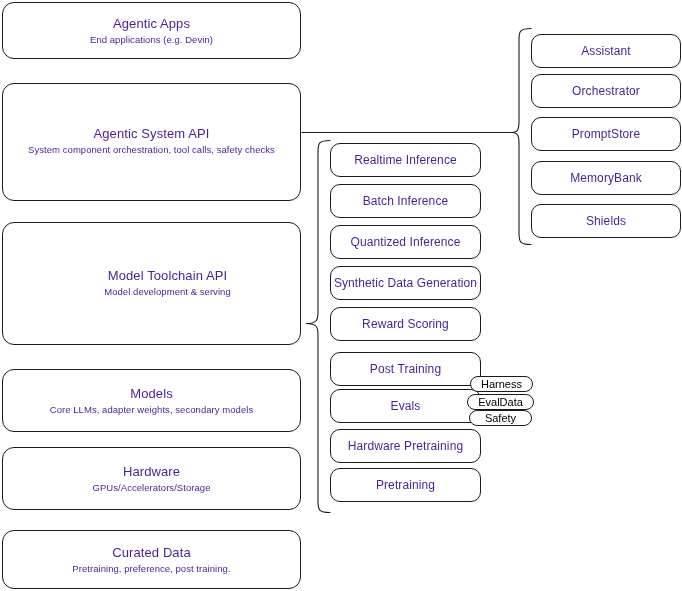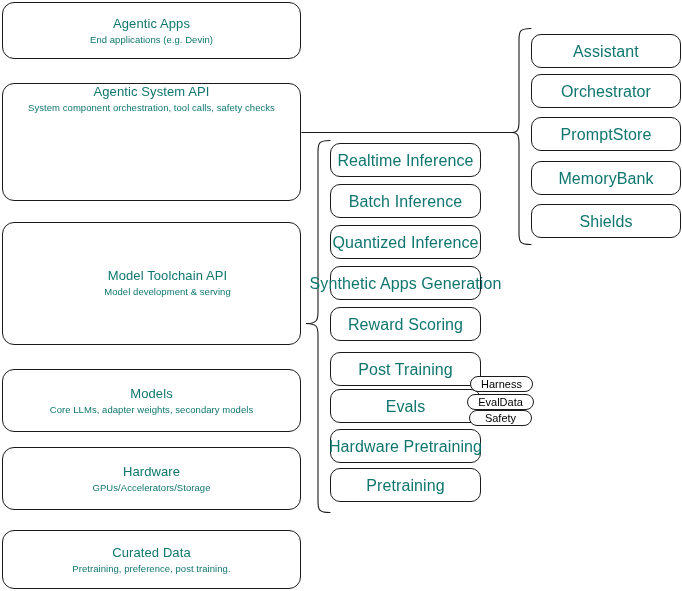--- a/index.html
+++ b/index.html
@@ -24,21 +24,21 @@
     position: absolute;
     box-sizing: border-box;
     border: 1px solid #1a1a1a;
     border-radius: 12px;
     background: #ffffff;
     display: flex;
     flex-direction: column;
     align-items: center;
     justify-content: center;
     text-align: center;
-    color: #0f766e;
+    color: #4c1d95;
   }
   .node .title {
     font-size: 13px;
     line-height: 16px;
     letter-spacing: 0.1px;
     white-space: nowrap;
   }
   .node .subtitle {
     font-size: 9.5px;
     line-height: 13px;
@@ -58,21 +58,21 @@
   .layer.tall .label-wrap {
     width: 100%;
   }
   
   .chip {
     height: 34px;
     border-radius: 10px;
     justify-content: center;
   }
   .chip .title {
-    font-size: 16px;
+    font-size: 12px;
     line-height: 15px;
   }
   .mid-chip { left: 330px; width: 151px; }
   .right-chip { left: 531px; width: 150px; }
 
   
   .badge {
     position: absolute;
     box-sizing: border-box;
     border: 1px solid #1a1a1a;
@@ -117,21 +117,21 @@
     </svg>
   </div>
 
   <div class="node layer" style="top:2px; height:57px;">
     <div class="label-wrap">
       <div class="title">Agentic Apps</div>
       <div class="subtitle">End applications (e.g. Devin)</div>
     </div>
   </div>
 
-  <div class="node layer tall" style="top:83px; height:118px; ">
+  <div class="node layer tall" style="top:83px; height:118px; padding-top:42px;">
     <div class="label-wrap">
       <div class="title">Agentic System API</div>
       <div class="subtitle">System component orchestration, tool calls, safety checks</div>
     </div>
   </div>
 
   <div class="node layer tall" style="top:222px; height:123px; padding-top:45px;padding-left:32px;">
     <div class="label-wrap">
       <div class="title">Model Toolchain API</div>
       <div class="subtitle">Model development &amp; serving</div>
@@ -165,21 +165,21 @@
 
   <div class="node chip mid-chip" style="top:184px;">
     <div class="title">Batch Inference</div>
   </div>
 
   <div class="node chip mid-chip" style="top:225px;">
     <div class="title">Quantized Inference</div>
   </div>
 
   <div class="node chip mid-chip" style="top:266px;">
-    <div class="title">Synthetic Apps Generation</div>
+    <div class="title">Synthetic Data Generation</div>
   </div>
 
   <div class="node chip mid-chip" style="top:307px;">
     <div class="title">Reward Scoring</div>
   </div>
 
   <div class="node chip mid-chip" style="top:352px;">
     <div class="title">Post Training</div>
   </div>
 

